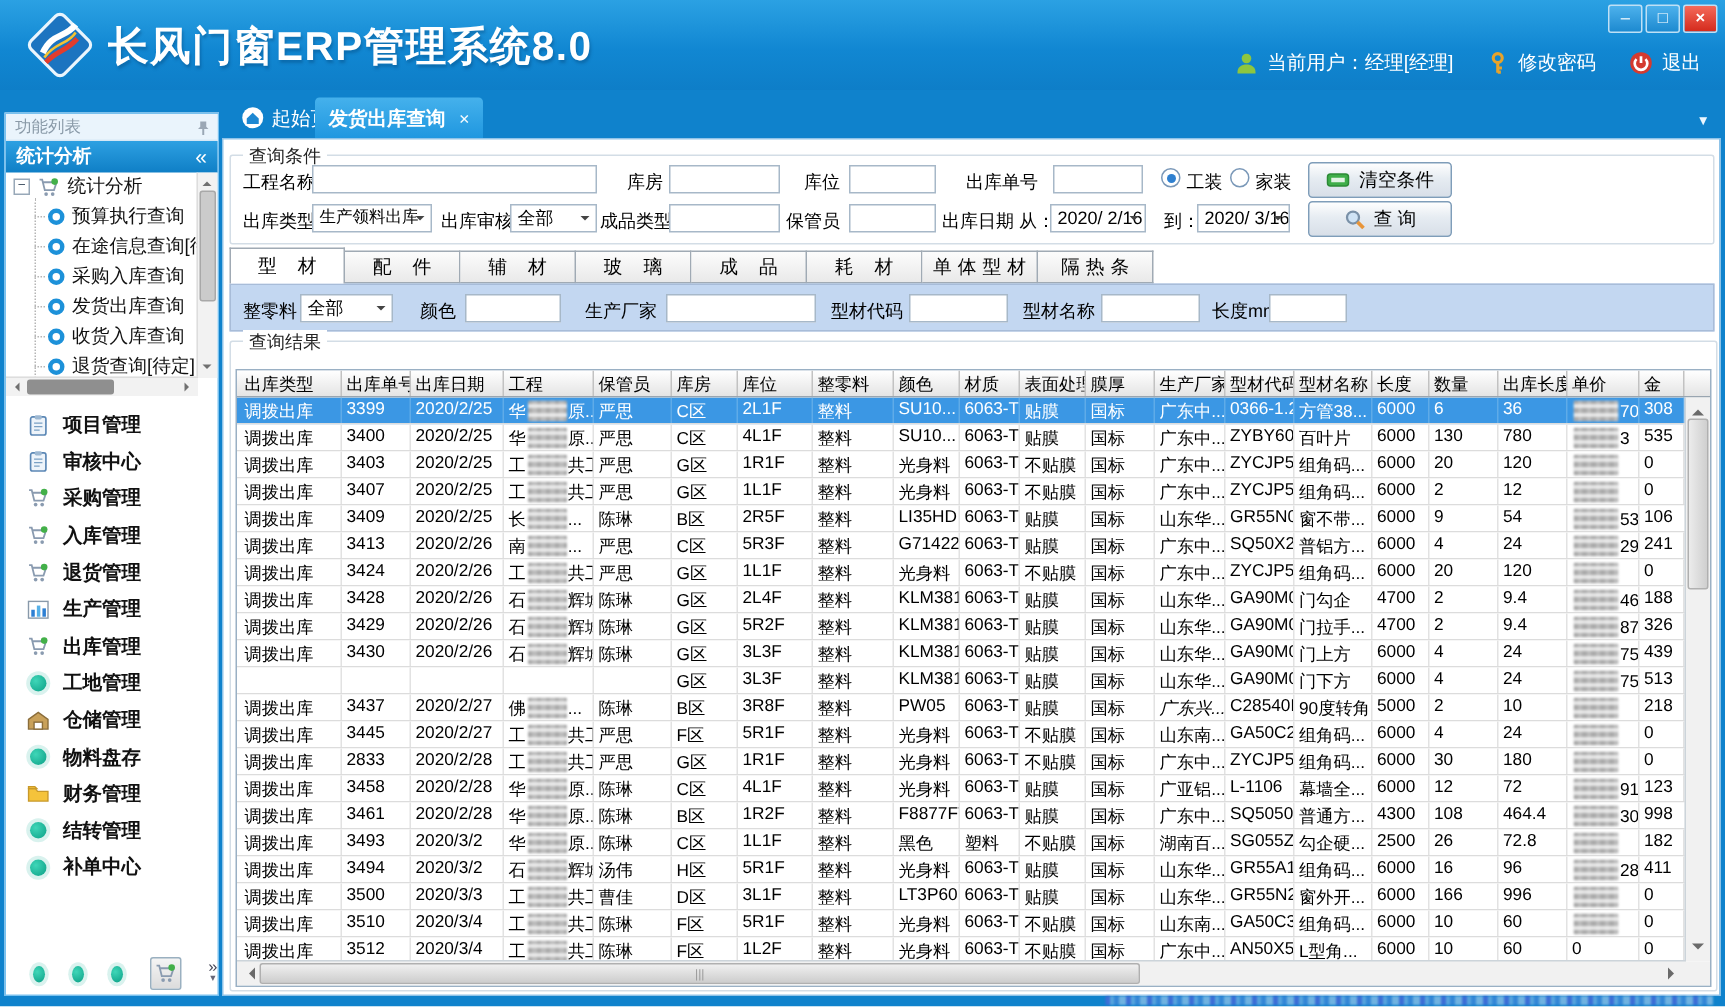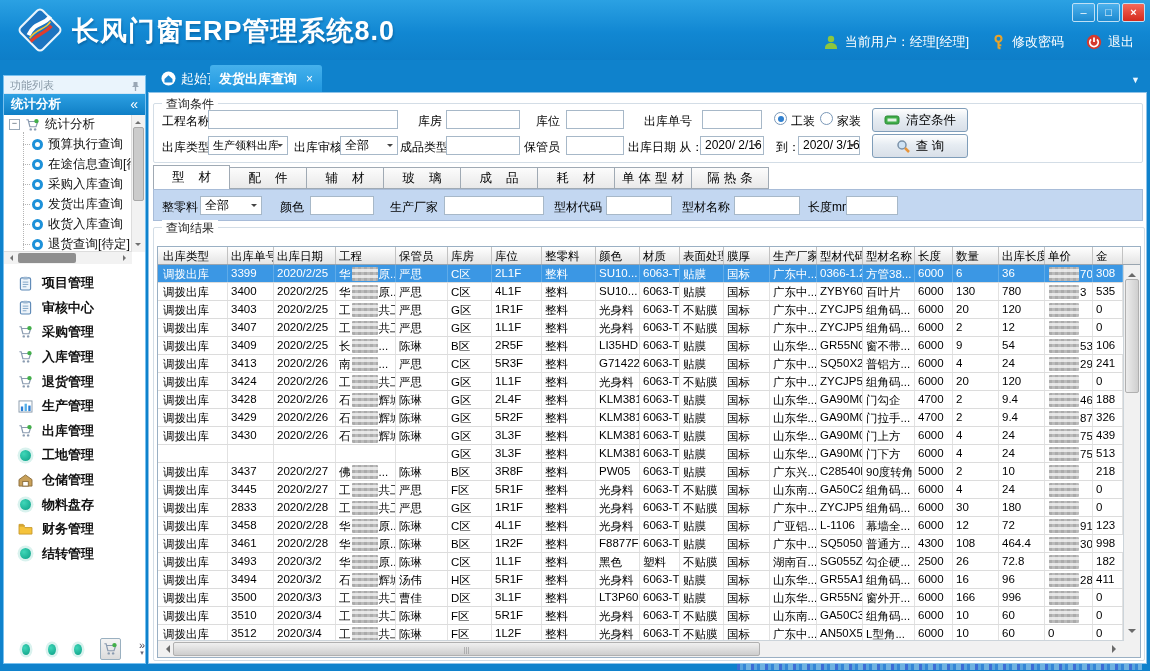--- a/index.html
+++ b/index.html
@@ -323,20 +323,26 @@
             </svg>
           </span>
           <span class="m-label">财务管理</span>
         </div>
         <div class="module-item">
           <span class="m-icon">
             <span class="icon-dot"></span>
           </span>
           <span class="m-label">结转管理</span>
         </div>
+        <div class="module-item">
+          <span class="m-icon">
+            <span class="icon-dot"></span>
+          </span>
+          <span class="m-label">补单中心</span>
+        </div>
       </div>
     <div class="modules-footer">
       <span class="icon-dot"></span>
       <span class="icon-dot"></span>
       <span class="icon-dot"></span>
       <span class="f-btn" id="footer-cart">
           <svg width="15" height="14" viewBox="0 0 16 16">
             <path d="M1 2h2l2 8h7l2-6H4" fill="none" stroke="#8a9bb0" stroke-width="1.4"></path>
             <circle cx="6" cy="13" r="1.4" fill="#8a9bb0"></circle>
             <circle cx="11" cy="13" r="1.4" fill="#8a9bb0"></circle>
@@ -715,21 +721,21 @@
                 <span class="gc" style="width: 62px;">2020/2/27</span>
                 <span class="gc" style="width: 60px;">佛<span class="censor"></span>...</span>
                 <span class="gc" style="width: 52px;">陈琳</span>
                 <span class="gc" style="width: 44px;">B区</span>
                 <span class="gc" style="width: 50px;">3R8F</span>
                 <span class="gc" style="width: 54px;">整料</span>
                 <span class="gc" style="width: 44px;">PW05</span>
                 <span class="gc" style="width: 40px;">6063-T5</span>
                 <span class="gc" style="width: 44px;">贴膜</span>
                 <span class="gc" style="width: 46px;">国标</span>
-                <span class="gc" style="width: 47px;">广东兴...</span>
+                <span class="gc" style="width: 47px; font-style: italic;">广东兴...</span>
                 <span class="gc" style="width: 46px;">C28540B</span>
                 <span class="gc" style="width: 52px;">90度转角</span>
                 <span class="gc" style="width: 38px;">5000</span>
                 <span class="gc" style="width: 46px;">2</span>
                 <span class="gc" style="width: 46px;">10</span>
                 <span class="gc" style="width: 48px;"><span class="censor price"></span></span>
                 <span class="gc" style="width: 30px;">218</span>
               </div>
               <div class="grow">
                 <span class="gc" style="width: 68px;">调拨出库</span>

